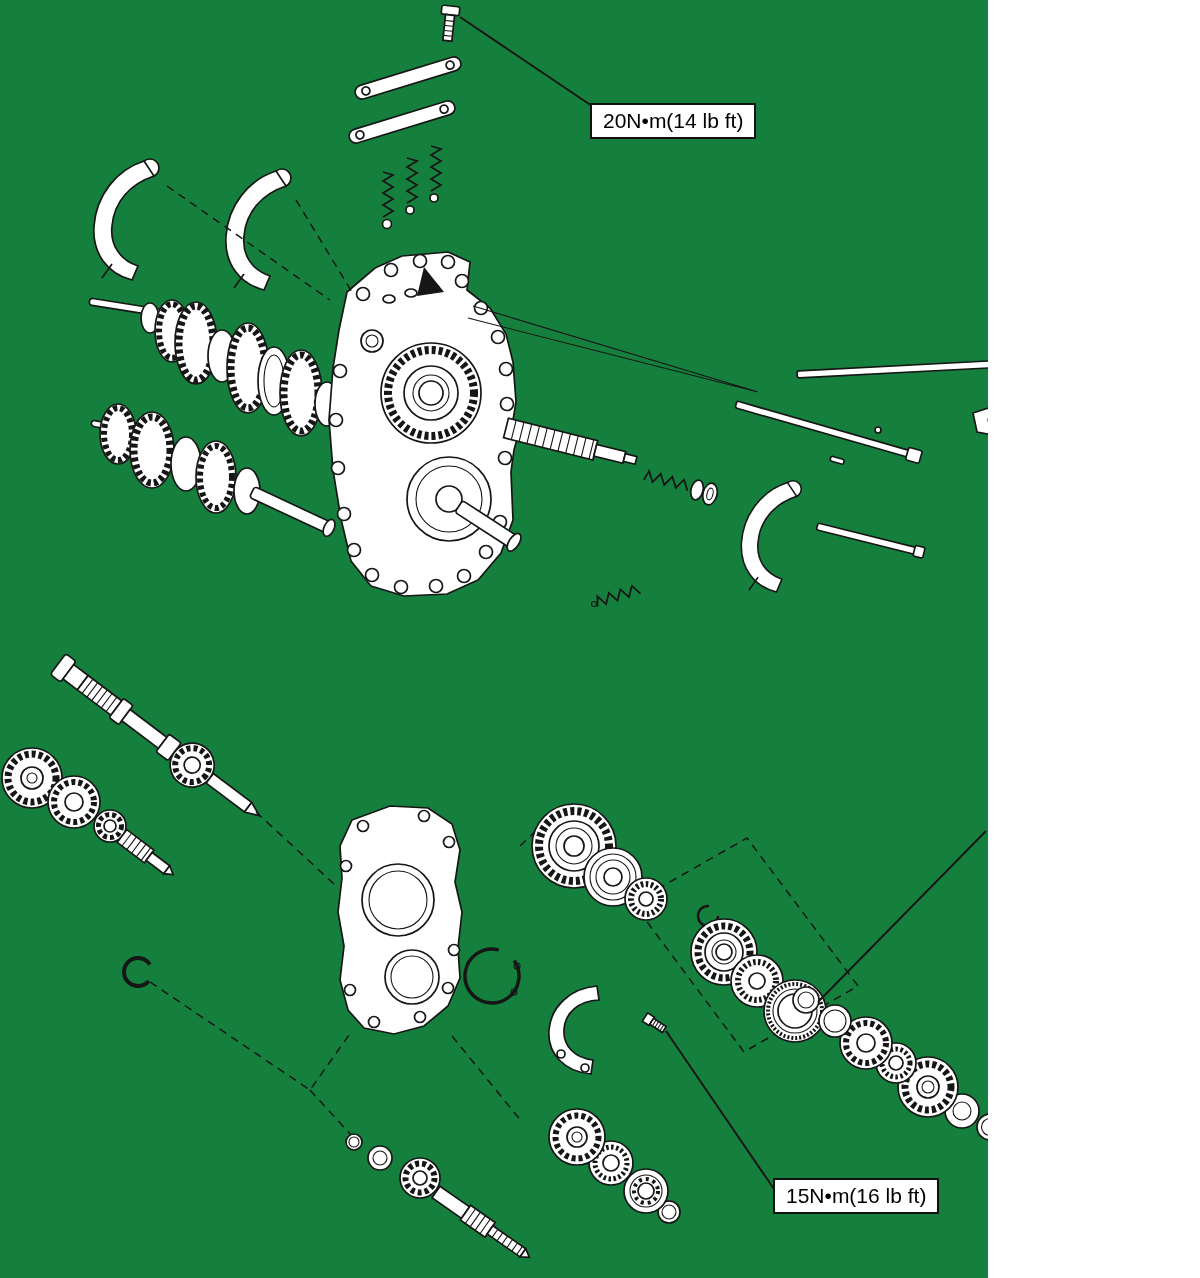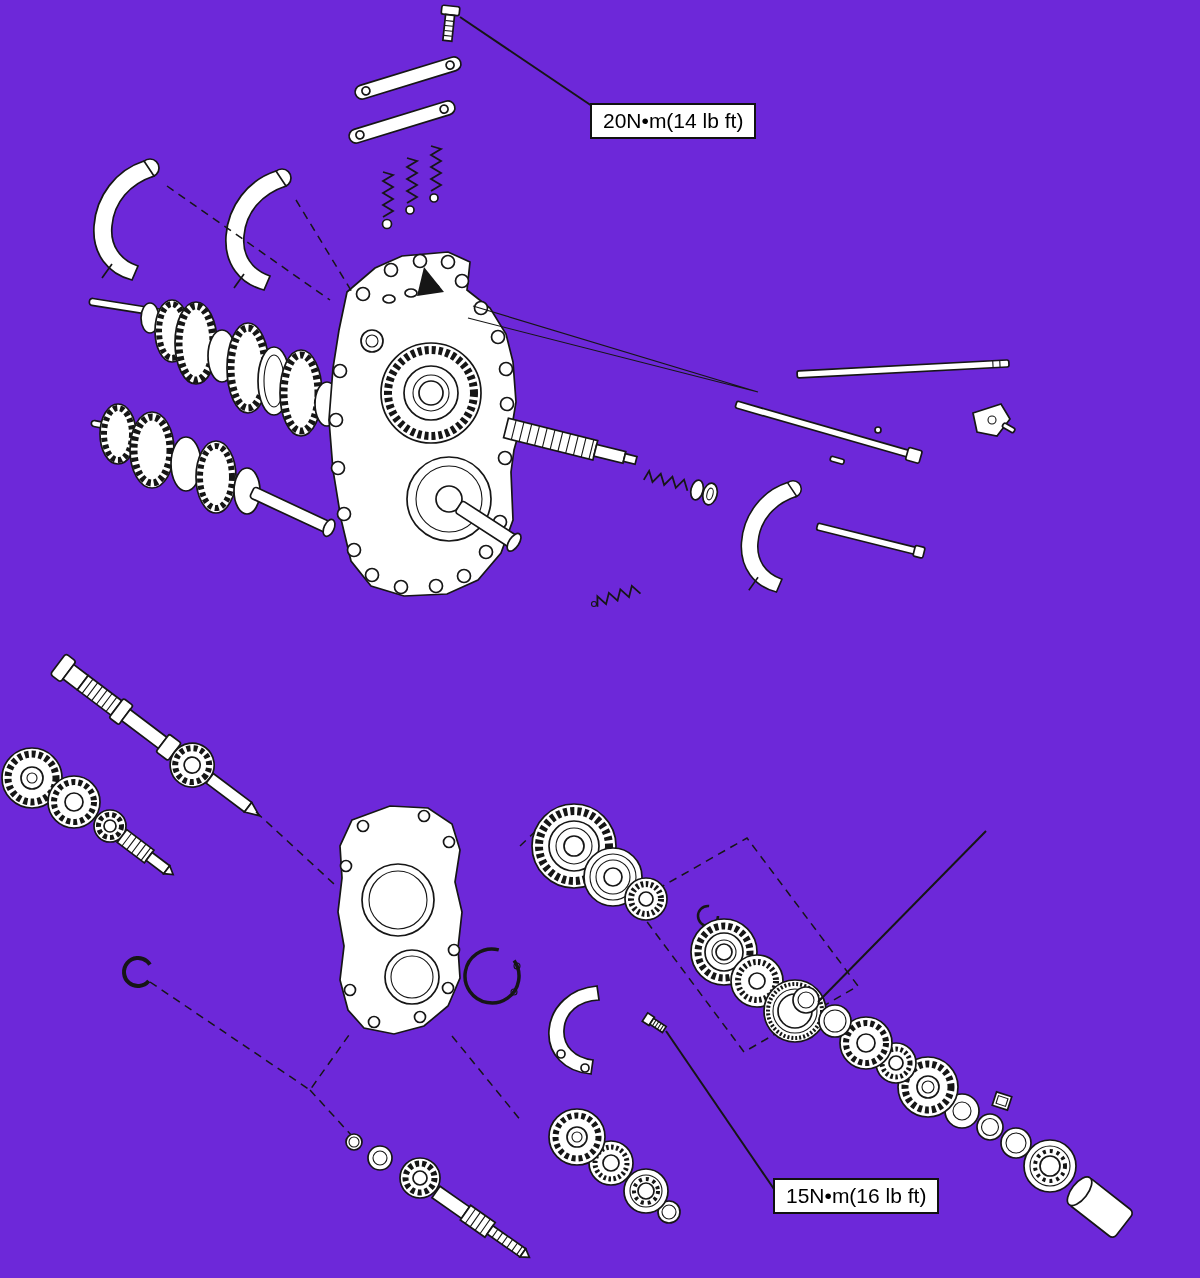--- a/index.html
+++ b/index.html
@@ -1,16 +1,16 @@
 <!DOCTYPE html>
 <html><head>
 <meta charset="utf-8">
 <style>
   html,body{margin:0;padding:0;background:#fff;}
-  .stage{position:relative;width:1200px;height:1278px;background:#6d28d9;overflow:hidden;
+  .stage{position:relative;width:988px;height:1278px;background:#15803d;overflow:hidden;
          font-family:"Liberation Sans", sans-serif;}
   .stage svg{position:absolute;left:0;top:0;}
   .callout{position:absolute;background:#fff;border:2px solid #111;padding:4px 11px;
            font-size:21px;line-height:24px;color:#000;white-space:nowrap;z-index:5;}
   
   .ln{fill:#fff;stroke:#161616;stroke-width:1.7;}
   .ln0{fill:none;stroke:#161616;stroke-width:1.7;}
   .lnthin{fill:none;stroke:#161616;stroke-width:1.1;}
   .teeth{fill:none;stroke:#161616;stroke-dasharray:4 3;}
   .spline{fill:none;stroke:#161616;stroke-dasharray:2.5 2.5;}

